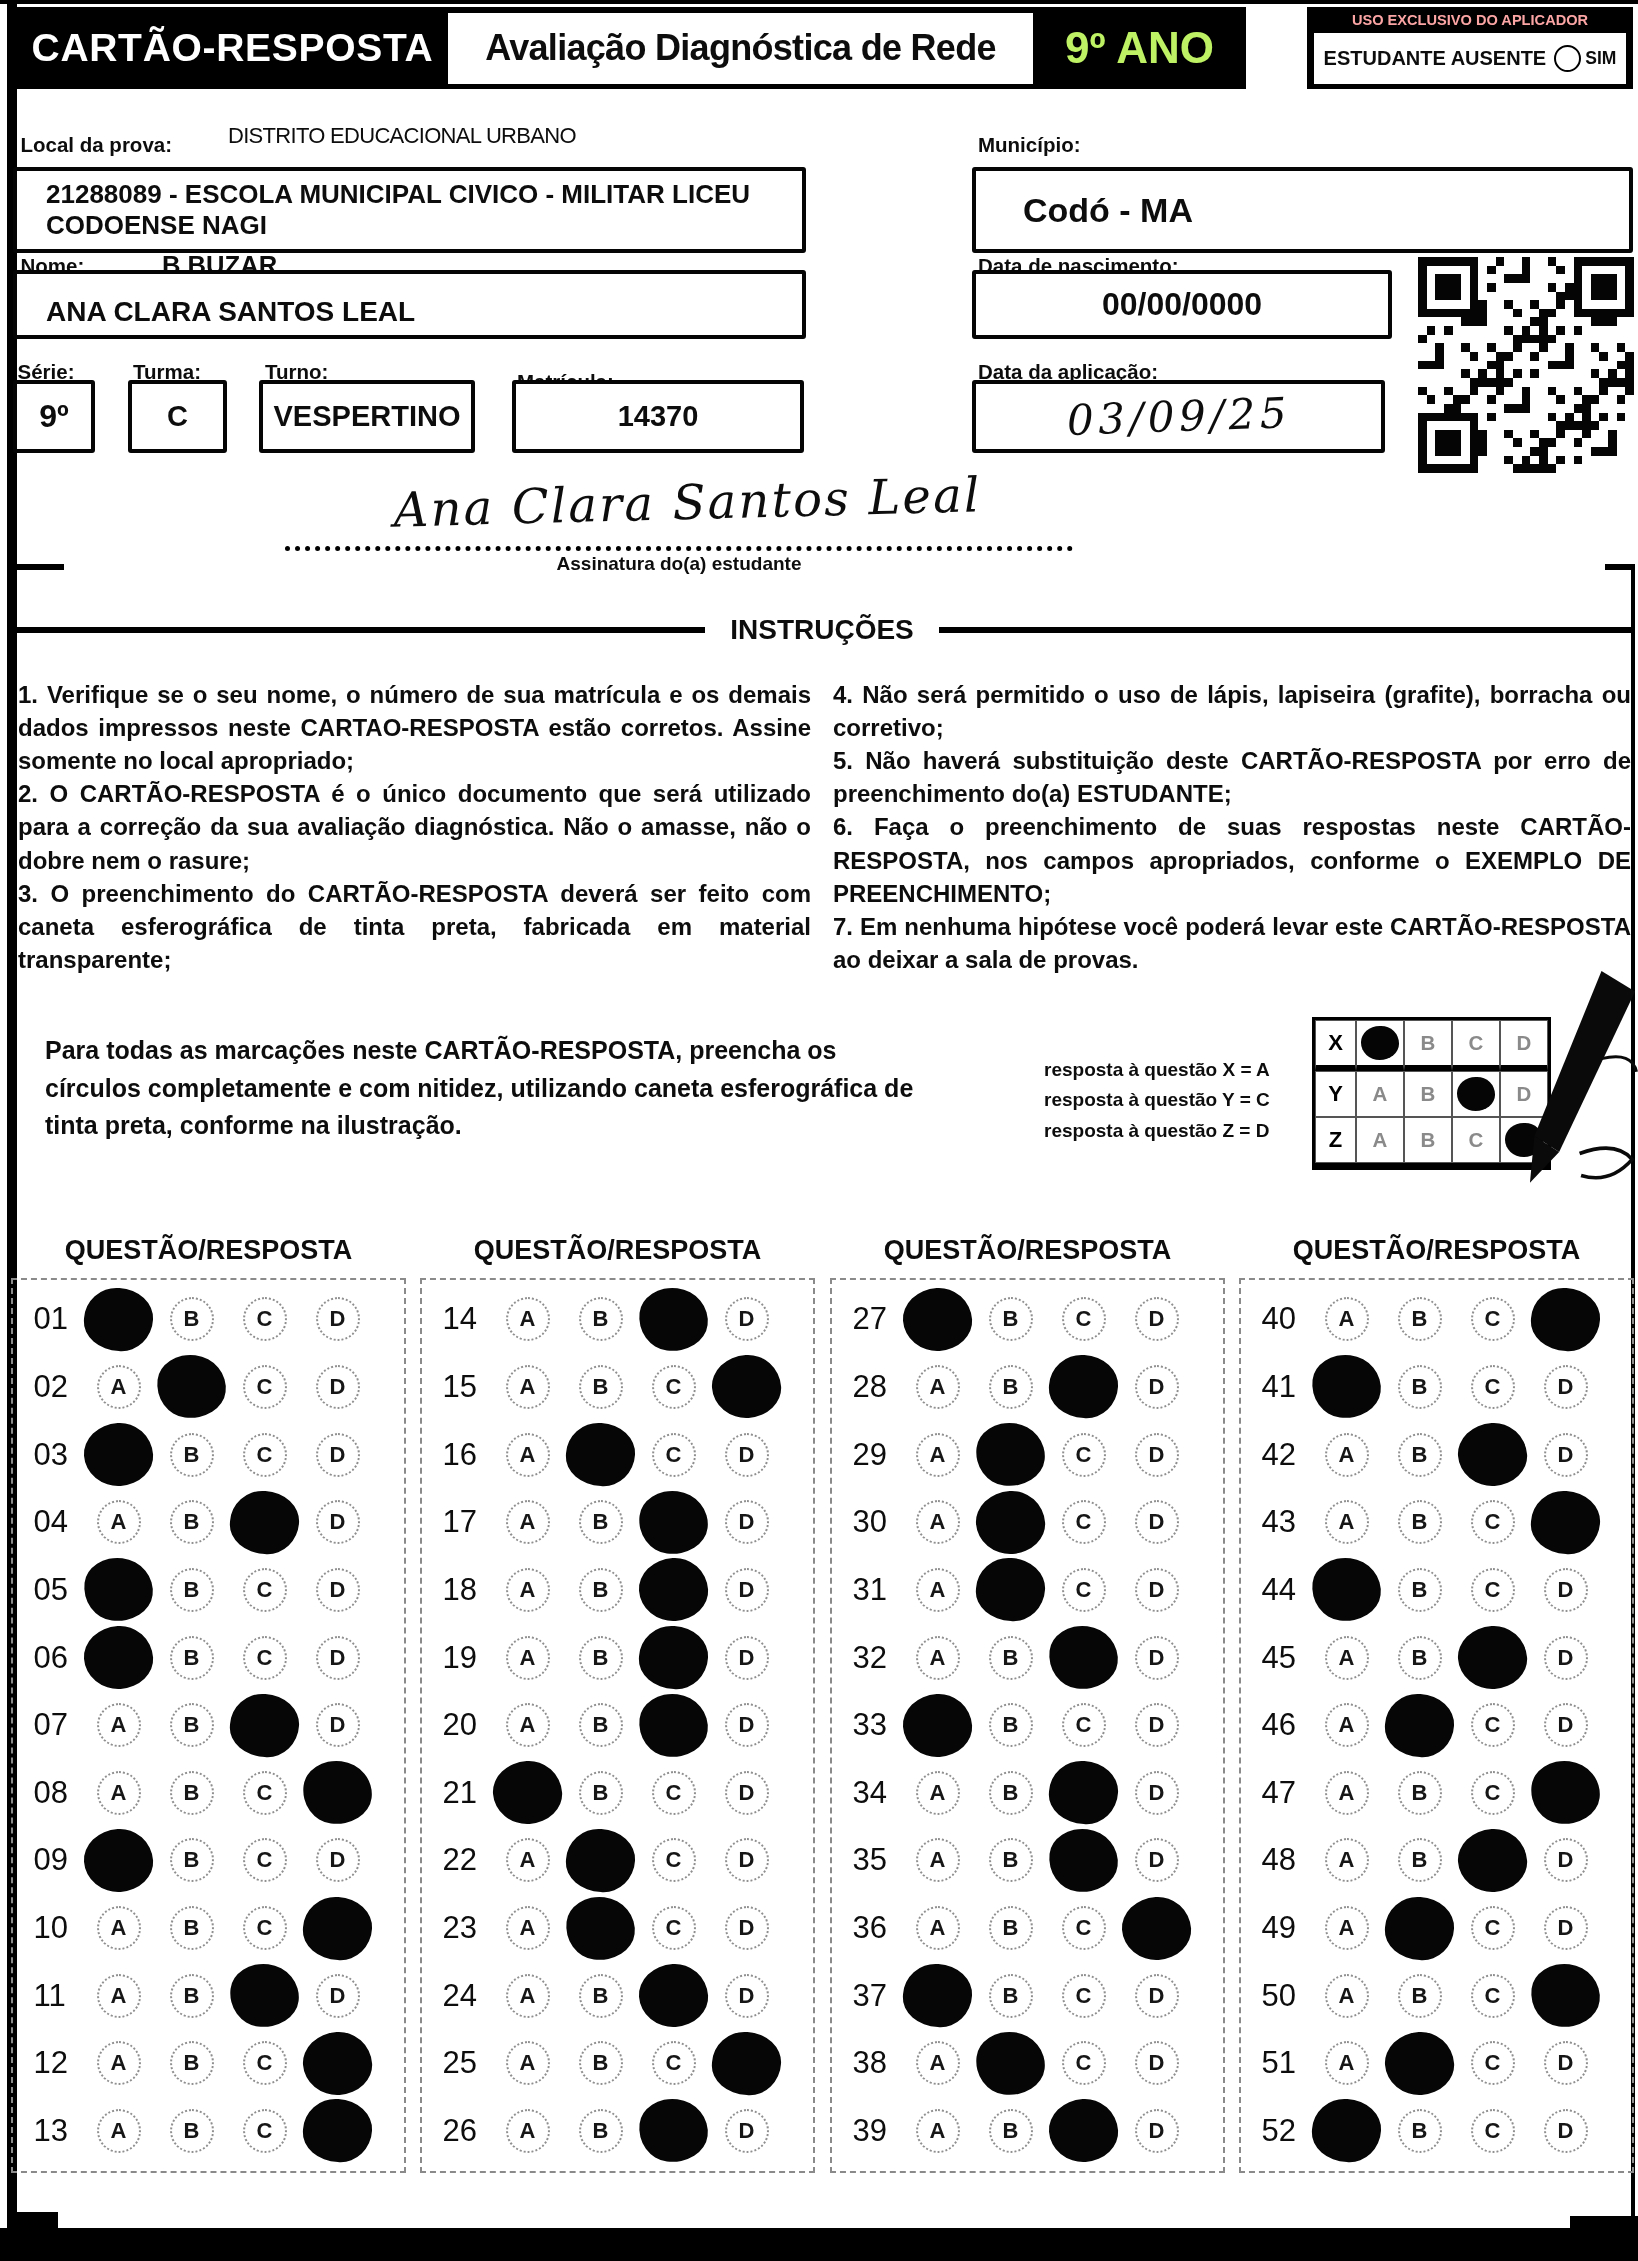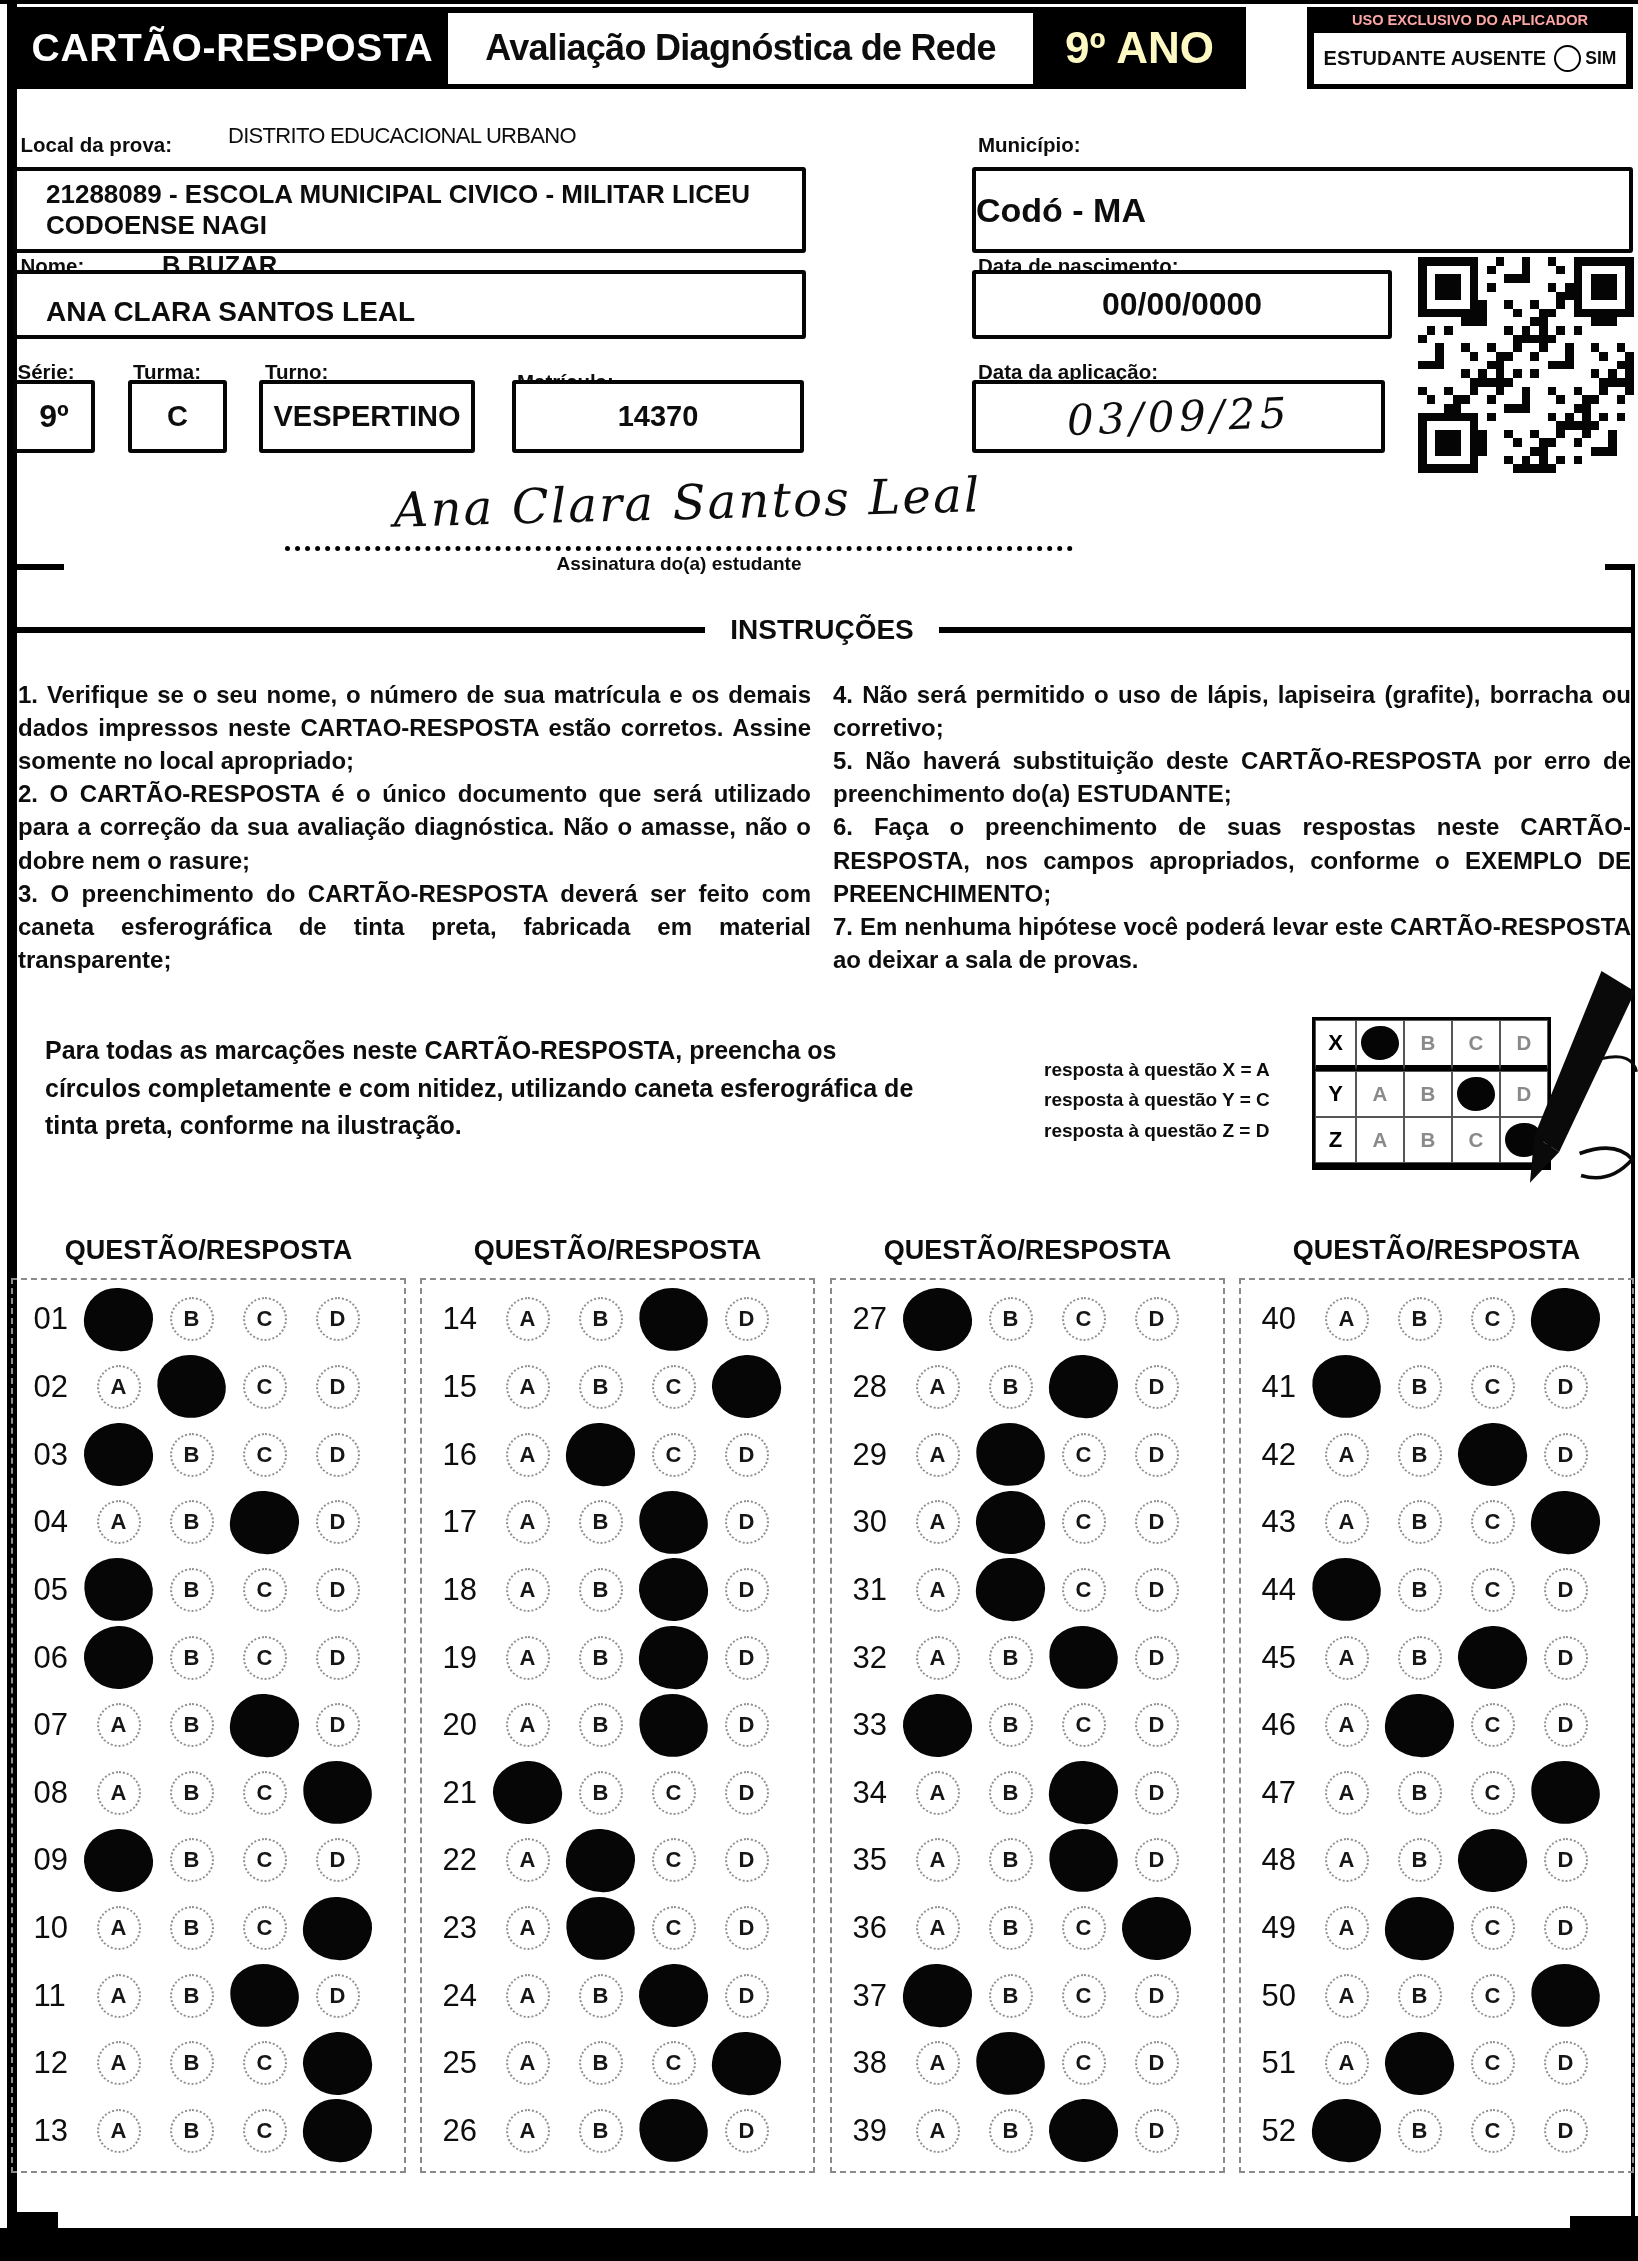--- a/index.html
+++ b/index.html
@@ -12,39 +12,39 @@
   .corner-l{position:absolute;left:7.3px;top:564px;width:57px;height:5.8px;background:#000;}
   .corner-r{position:absolute;left:1605px;top:564px;width:30px;height:5.8px;background:#000;}
 
   
   .hdr-bar{position:absolute;left:17px;top:7.3px;width:1229px;height:82px;background:#000;
            display:flex;align-items:stretch;}
   .hdr-card-title{width:431px;display:flex;align-items:center;justify-content:center;
            color:#fff;font-weight:bold;font-size:39px;letter-spacing:0.7px;}
   .hdr-exam-box{flex:0 0 585px;margin:5.8px 0;background:#fff;display:flex;align-items:center;
            justify-content:center;font-weight:bold;font-size:36px;letter-spacing:-0.7px;}
-  .hdr-grade{flex:1;display:flex;align-items:center;justify-content:center;color:#fef9c3;
+  .hdr-grade{flex:1;display:flex;align-items:center;justify-content:center;color:#bef264;
            font-weight:bold;font-size:44px;}
   .hdr-right{position:absolute;left:1307px;top:7.3px;width:326px;height:82px;background:#000;}
   .hdr-right-title{color:#fca5a5;font-weight:bold;font-size:14.6px;text-align:center;margin-top:5.1px;}
   .absent-box{position:absolute;left:6.6px;right:6.6px;top:26px;bottom:5.8px;background:#fff;
            display:flex;align-items:center;justify-content:center;font-weight:bold;font-size:20px;}
   .absent-circle{display:inline-block;width:23.4px;height:23.4px;border:2.2px solid #000;
            border-radius:50%;margin:0 4.4px 0 7.3px;background:#fff;}
   .absent-sim{font-size:17.5px;font-weight:bold;}
 
   
   .lbl{position:absolute;font-weight:bold;font-size:20.5px;}
   .fbox{position:absolute;border:4.4px solid #050505;border-radius:2.9px;background:#fff;
         display:flex;align-items:center;font-weight:bold;}
   .big-heading{position:absolute;font-weight:normal;font-size:22px;letter-spacing:-0.7px;}
   .annot{position:absolute;font-weight:bold;font-size:25.6px;}
 
   .school-box{left:13px;top:167px;width:793px;height:86px;font-size:26px;padding-left:29px;box-sizing:border-box;}
-  .mun-box{left:972px;top:167px;width:661px;height:86px;font-size:34px;box-sizing:border-box;}
+  .mun-box{left:972px;top:167px;width:661px;height:86px;font-size:34px;padding-left:47px;box-sizing:border-box;}
   .name-box{left:13px;top:270px;width:793px;height:69px;font-size:28px;padding-left:29px;
             box-sizing:border-box;align-items:flex-end;padding-bottom:7.3px;}
   .birth-box{left:972px;top:270px;width:420px;height:69px;font-size:32px;justify-content:center;box-sizing:border-box;}
   .serie-box{left:13px;top:380px;width:82px;height:73px;font-size:32px;justify-content:center;box-sizing:border-box;}
   .turma-box{left:128px;top:380px;width:99px;height:73px;font-size:29px;justify-content:center;box-sizing:border-box;}
   .turno-box{left:259px;top:380px;width:216px;height:73px;font-size:29px;justify-content:center;box-sizing:border-box;}
   .matr-box{left:512px;top:380px;width:292px;height:73px;font-size:29px;justify-content:center;box-sizing:border-box;}
   .apli-box{left:972px;top:380px;width:413px;height:73px;box-sizing:border-box;justify-content:center;}
 
   .handwriting{font-family:"DejaVu Serif",serif;font-style:italic;font-weight:normal;}

